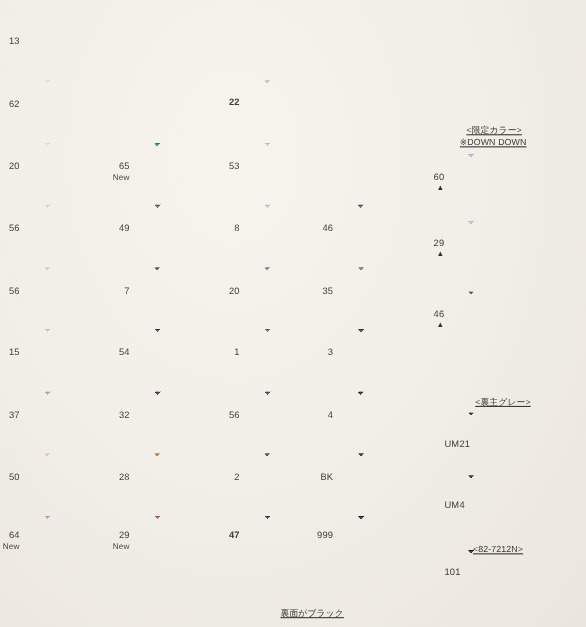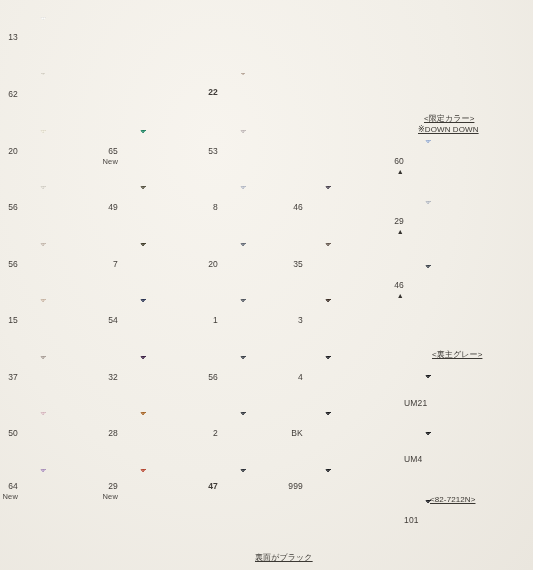--- a/index.html
+++ b/index.html
@@ -390,16 +390,16 @@
     <div class="swatch-cell" style="left: 425px; top: 140px; width: 85px; height: 48px;">
       <div class="chip" style="width: 85px; height: 48px; background: rgb(168, 189, 224);">
         <div class="sheen"></div>
         <div class="pink-edge" style="top: -3px; height: 4px; background: rgb(168, 189, 224); clip-path: polygon(0% 100%, 3% 0%, 6% 100%, 9% 0%, 12% 100%, 15% 0%, 18% 100%, 21% 0%, 24% 100%, 27% 0%, 30% 100%, 33% 0%, 36% 100%, 39% 0%, 42% 100%, 45% 0%, 48% 100%, 51% 0%, 54% 100%, 57% 0%, 60% 100%, 63% 0%, 66% 100%, 69% 0%, 72% 100%, 75% 0%, 78% 100%, 81% 0%, 84% 100%, 87% 0%, 90% 100%, 93% 0%, 96% 100%, 100% 0%, 100% 100%);"></div>
         <div class="pink-edge" style="bottom: -3px; height: 4px; background: rgb(168, 189, 224); clip-path: polygon(0% 0%, 3% 100%, 6% 0%, 9% 100%, 12% 0%, 15% 100%, 18% 0%, 21% 100%, 24% 0%, 27% 100%, 30% 0%, 33% 100%, 36% 0%, 39% 100%, 42% 0%, 45% 100%, 48% 0%, 51% 100%, 54% 0%, 57% 100%, 60% 0%, 63% 100%, 66% 0%, 69% 100%, 72% 0%, 75% 100%, 78% 0%, 81% 100%, 84% 0%, 87% 100%, 90% 0%, 93% 100%, 96% 0%, 100% 100%, 100% 0%);"></div>
       </div>
     </div>
     <div class="chip-code" style="top: 156px; left: 370px; width: 34px;"><span>60</span><span class="tri">▲</span></div>
     <div class="note" style="left: 424px; top: 113px;">&lt;限定カラー&gt;</div>
     <div class="note" style="left: 418px; top: 124px;">※DOWN DOWN</div>
-    <div class="note" style="left: 432px; top: 349px;">&lt;裏主グレー&gt;</div>
+    <div class="note" style="left: 432px; top: 360px;">&lt;裏主グレー&gt;</div>
     <div class="note" style="left: 430px; top: 494px;">&lt;82-7212N&gt;</div>
     <div class="note" style="left: 255px; top: 552px;">裏面がブラック</div>
   </div>
 
 </body></html>

